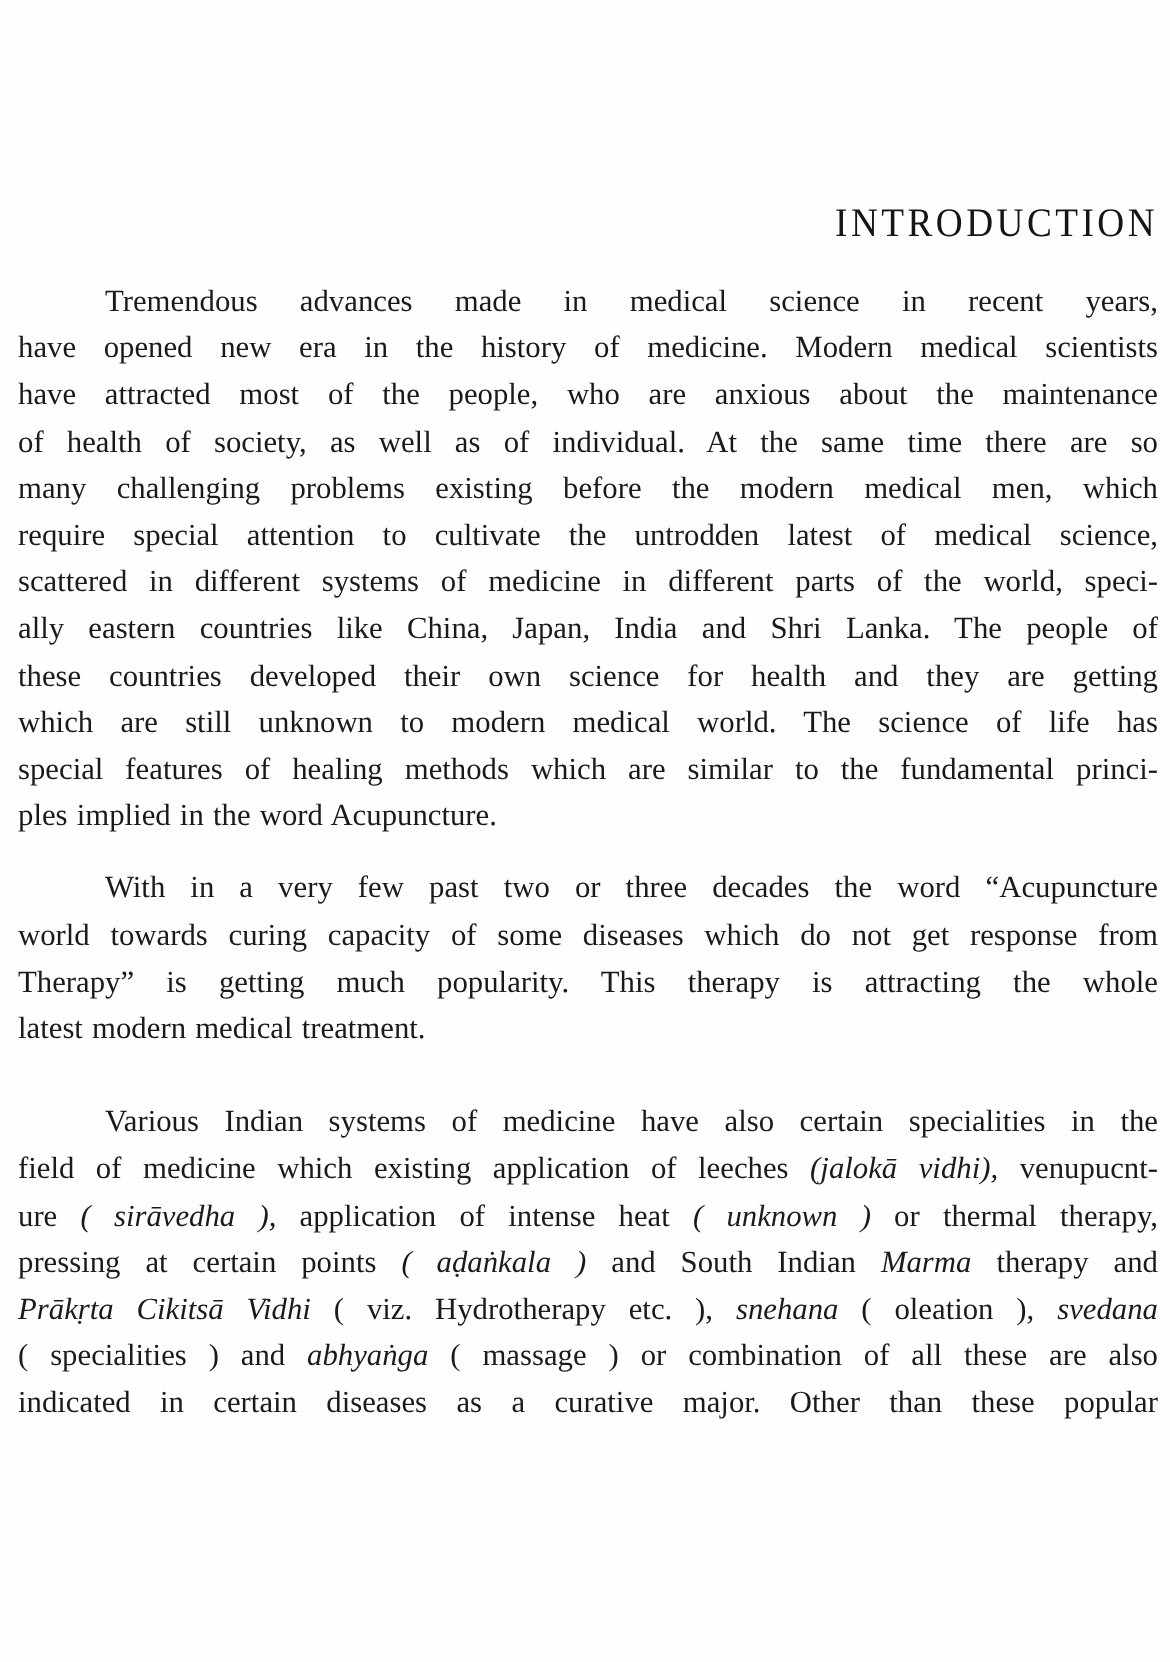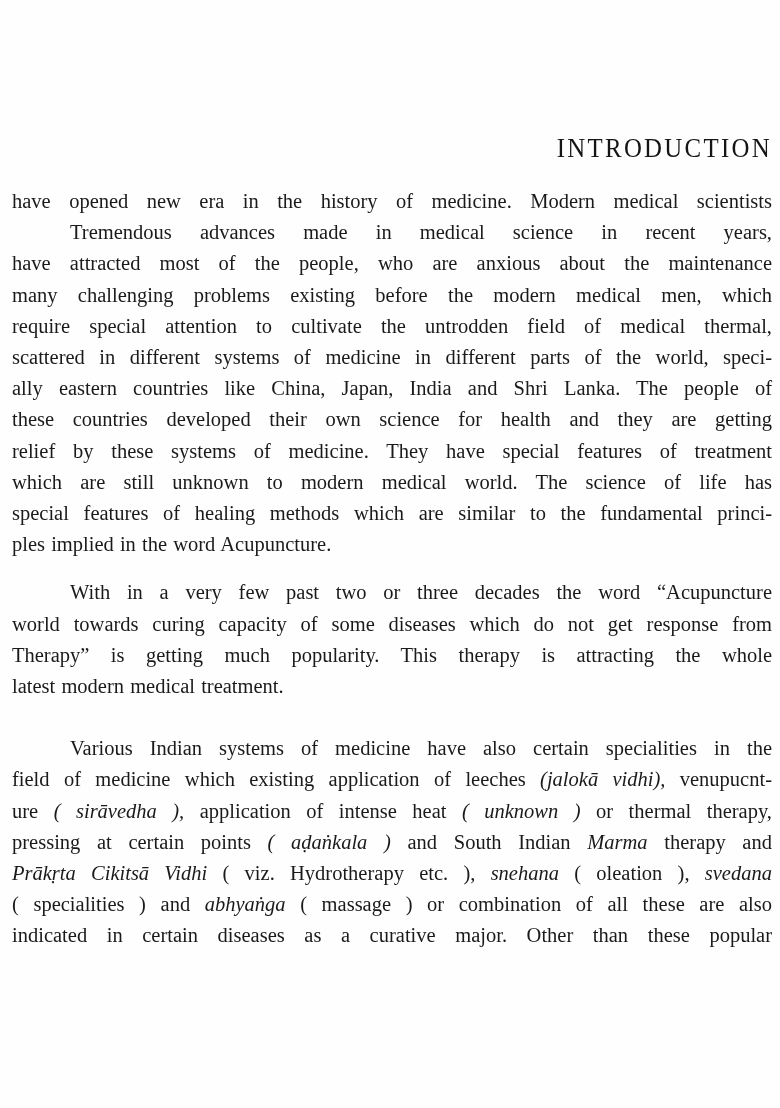--- a/index.html
+++ b/index.html
@@ -63,29 +63,29 @@
     }
   </style>
 </head>
 <body>
 
 <div class="page">
 
   <h1 class="title">INTRODUCTION</h1>
 
   <p class="para p1">
+    <span class="line indent">Tremendous advances  made in  medical science  in recent years,</span>
     <span class="line">have opened new era in the history of medicine. Modern medical scientists</span>
-    <span class="line indent">Tremendous advances  made in  medical science  in recent years,</span>
     <span class="line">have attracted most of the people, who are anxious about the maintenance</span>
+    <span class="line">of health of society, as well as of individual. At the same time there are so</span>
     <span class="line">many challenging problems existing before the modern medical men, which</span>
-    <span class="line">require special attention to cultivate the untrodden field of medical thermal,</span>
+    <span class="line">require special attention to cultivate the untrodden latest of medical science,</span>
     <span class="line">scattered in different systems of medicine in different parts of the world, speci-</span>
     <span class="line">ally eastern countries like China, Japan, India and Shri Lanka. The people of</span>
     <span class="line">these countries developed their own science for health and they are getting</span>
-    <span class="line">relief by these systems of medicine. They have special features of treatment</span>
     <span class="line">which are still unknown to modern medical world. The science of life has</span>
     <span class="line">special features of healing methods which are similar to the fundamental princi-</span>
     <span class="line last">ples implied in the word Acupuncture.</span>
   </p>
 
   <p class="para p2">
     <span class="line indent">With in a very few past two or three decades the word “Acupuncture</span>
     <span class="line">world towards curing capacity of some diseases which do not get response from</span>
     <span class="line">Therapy” is getting much popularity. This therapy is attracting the whole</span>
     <span class="line last">latest modern medical treatment.</span>

